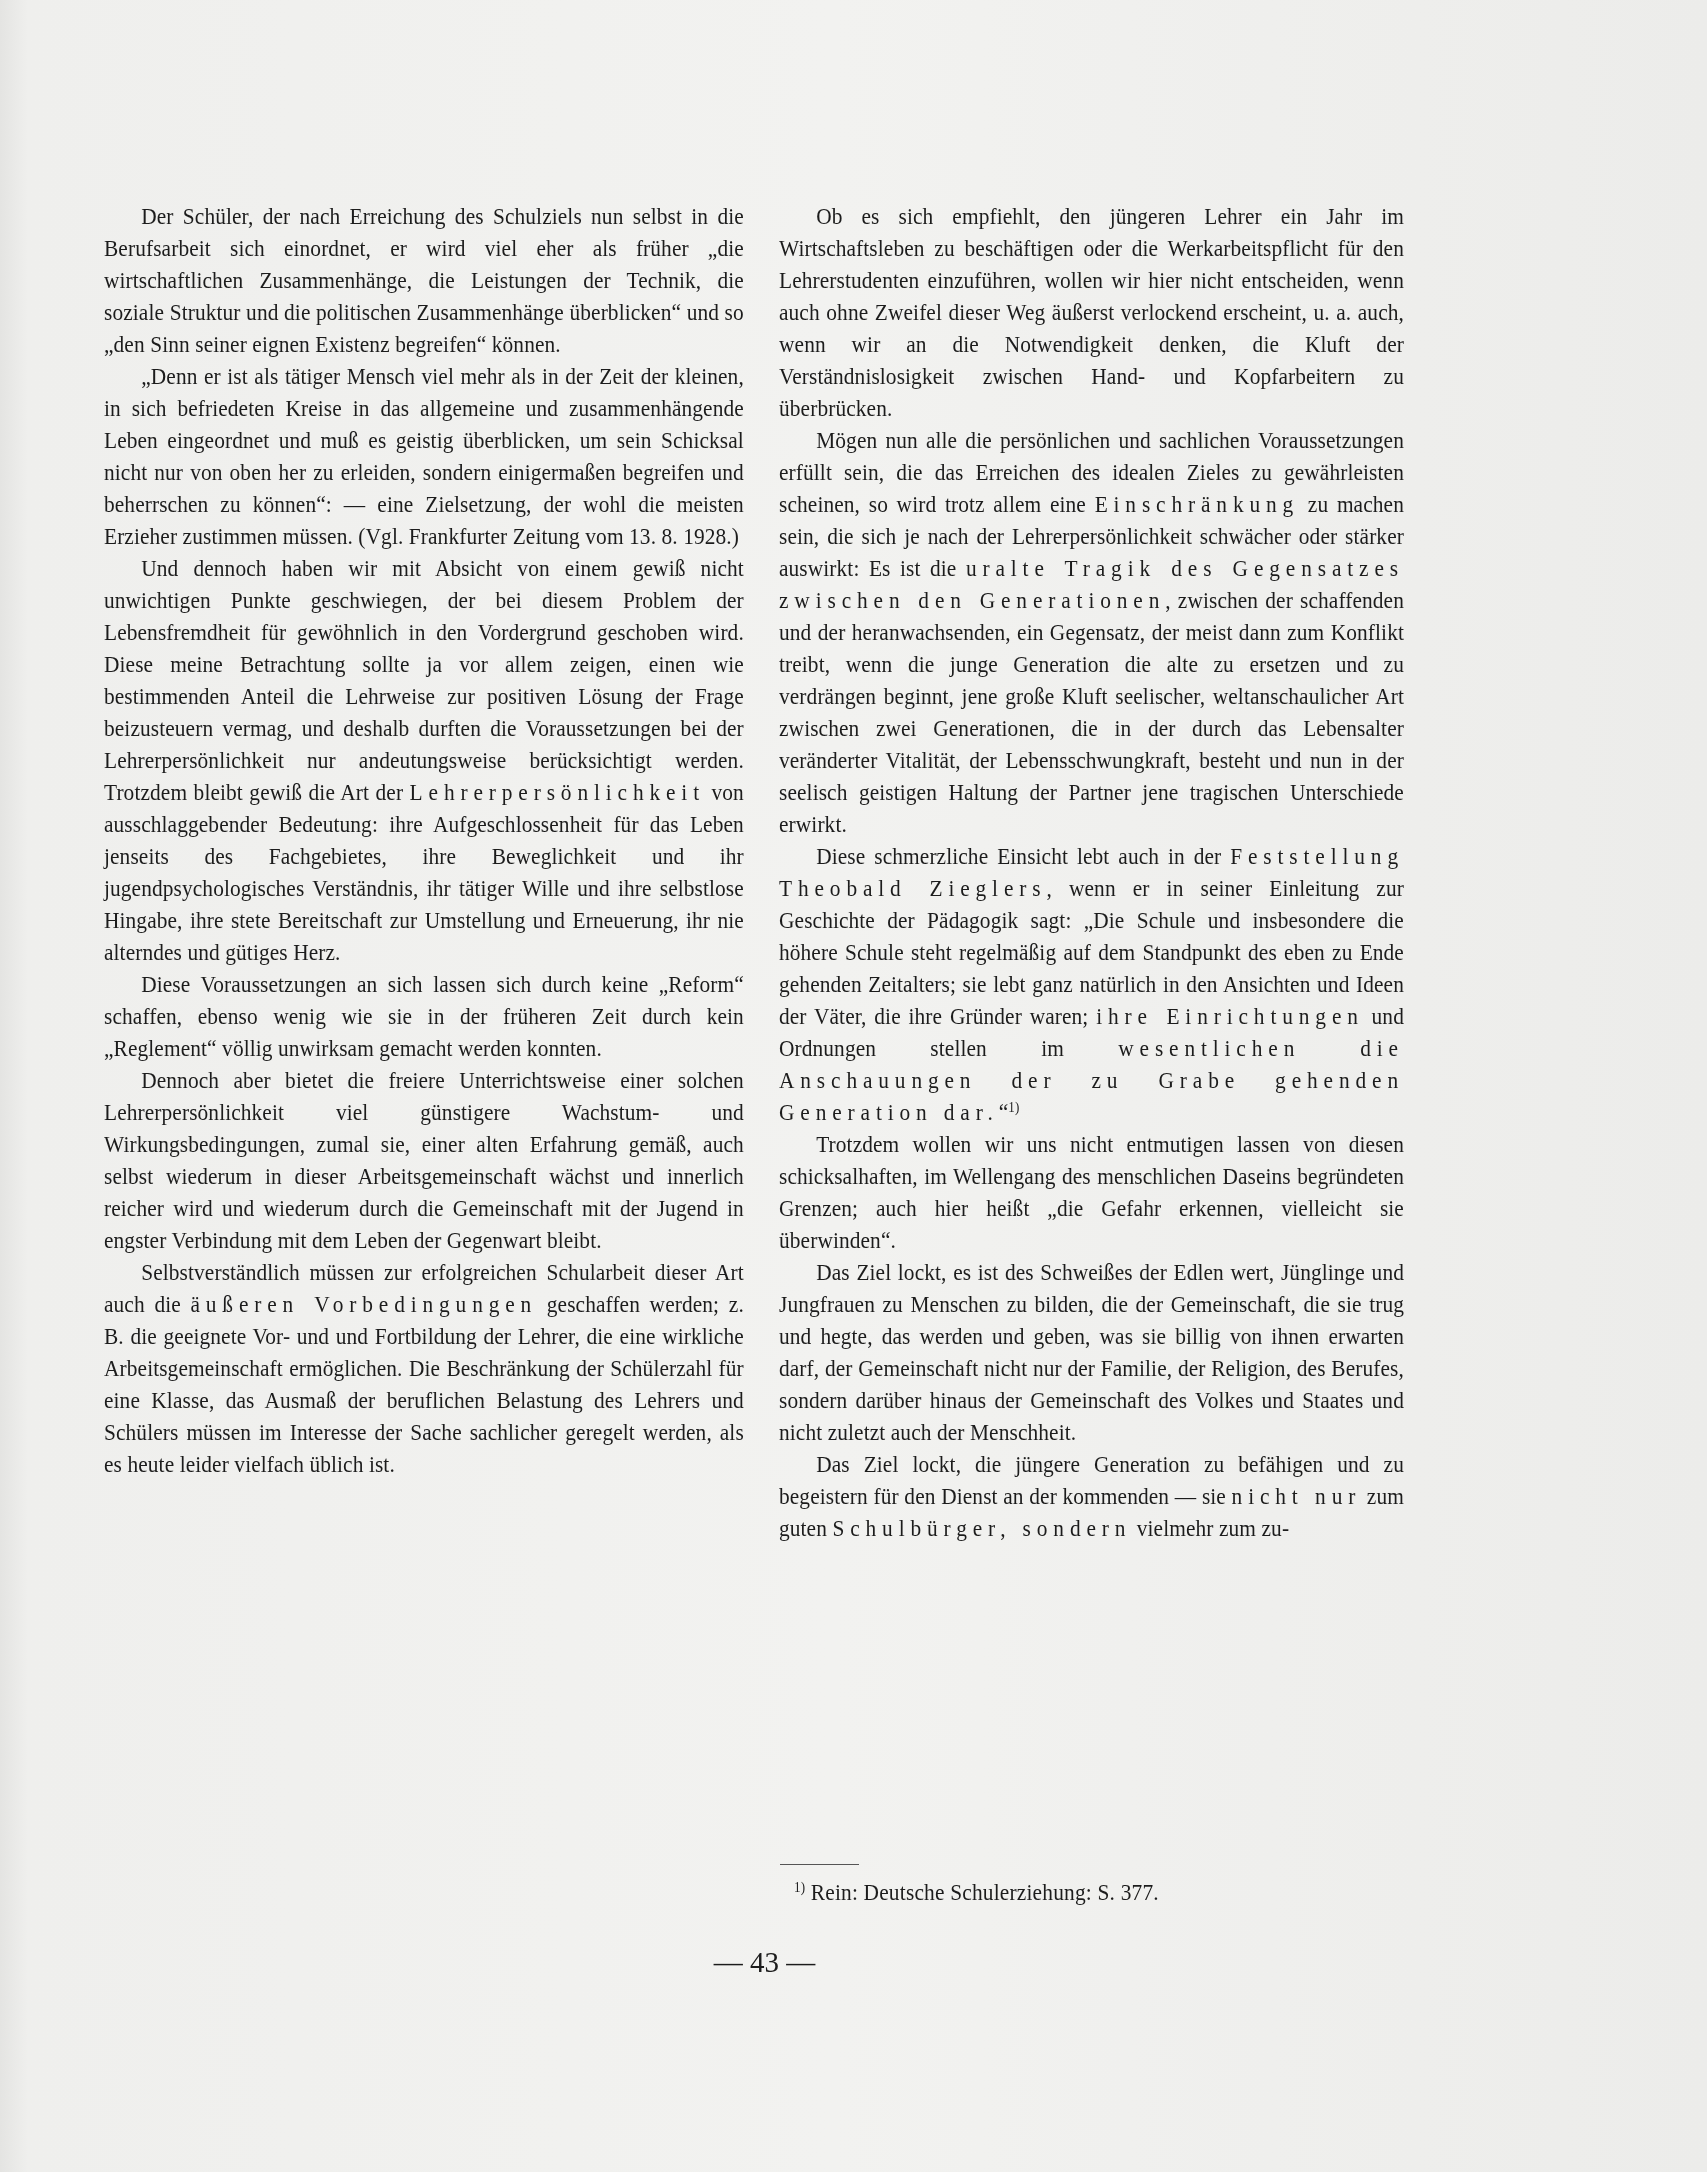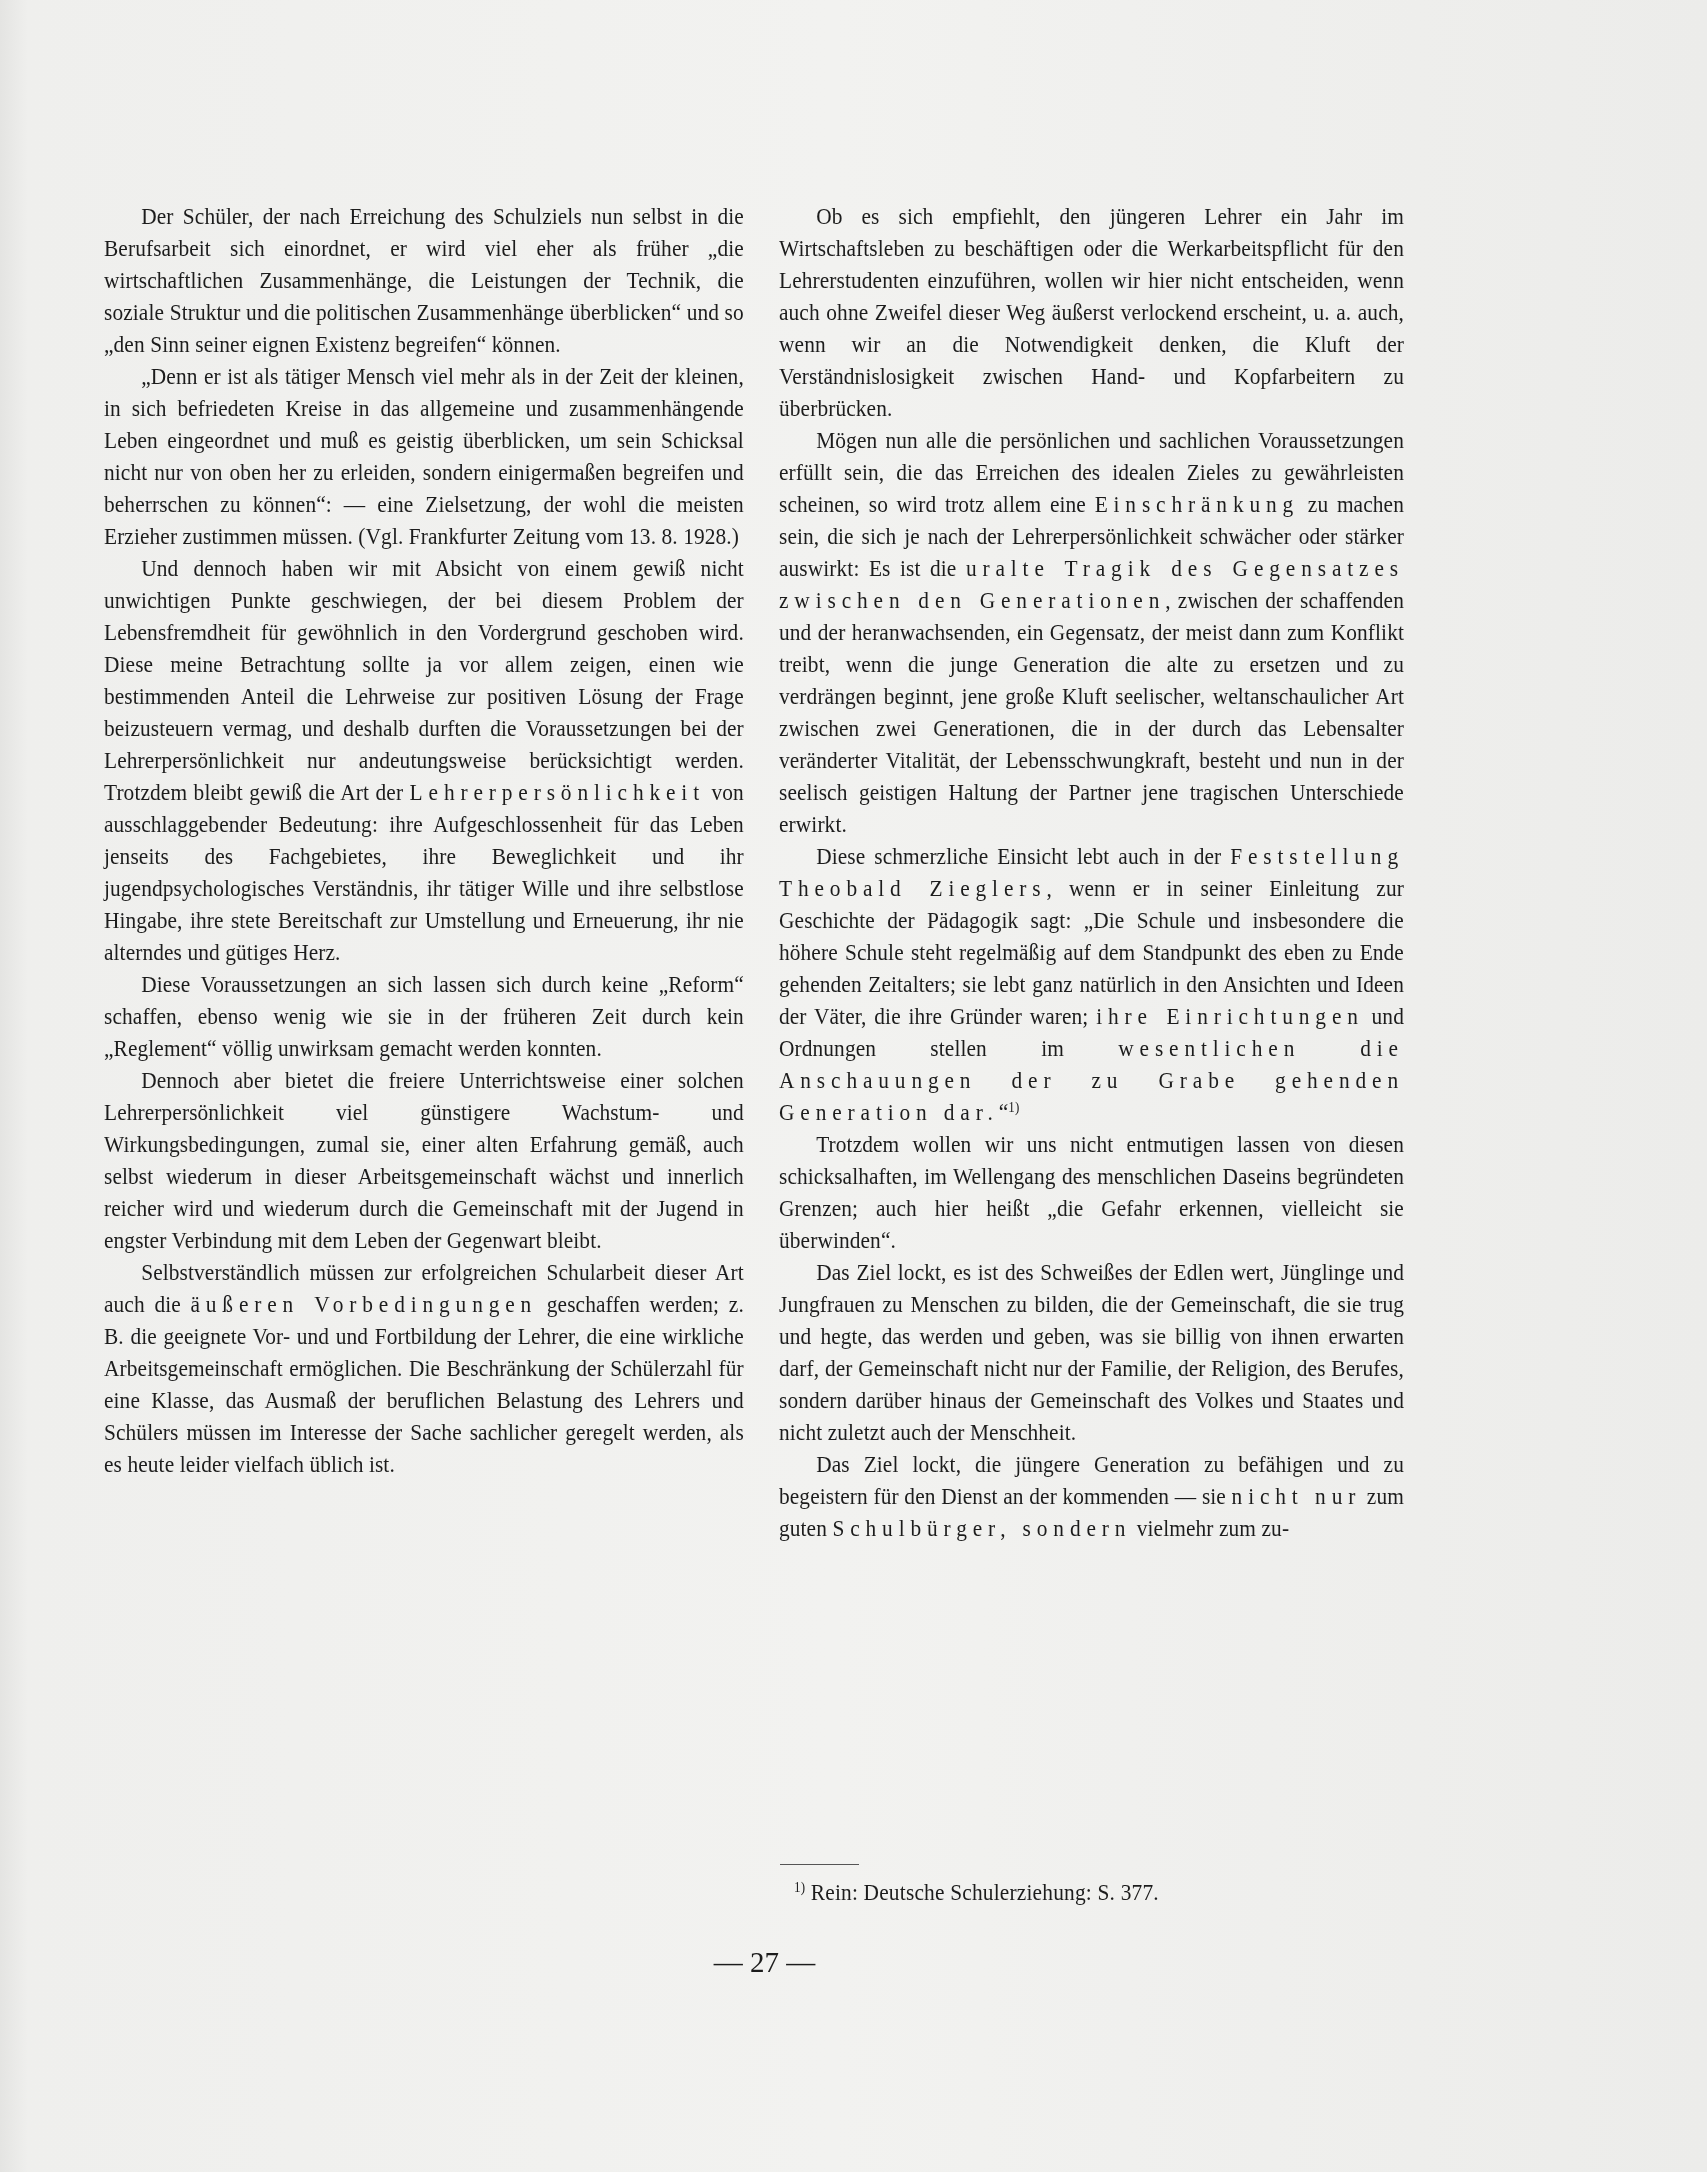--- a/index.html
+++ b/index.html
@@ -58,15 +58,15 @@
       <p><span>Das Ziel lockt, es ist des Schweißes der Edlen wert, Jünglinge und Jungfrauen zu Menschen zu bilden, die der Gemeinschaft, die sie trug und hegte, das werden und geben, was sie billig von ihnen erwarten darf, der Gemeinschaft nicht nur der Familie, der Religion, des Berufes, sondern darüber hinaus der Gemeinschaft des Volkes und Staates und nicht zuletzt auch der Menschheit.</span></p>
       <p><span>Das Ziel lockt, die jüngere Generation zu befähigen und zu begeistern für den Dienst an der kommenden — sie </span><span class="sp">nicht nur</span><span> zum guten </span><span class="sp">Schulbürger, sondern</span><span> vielmehr zum zu-</span></p>
     </div>
 
   <div class="fn-rule"></div>
   <div class="footnote">
     <sup>1)</sup>
     <span>Rein: Deutsche Schulerziehung: S. 377.</span>
   </div>
 
-  <div class="page-number">— 27 —</div>
+  <div class="page-number">— 43 —</div>
 </div>
 
 
 </body></html>

